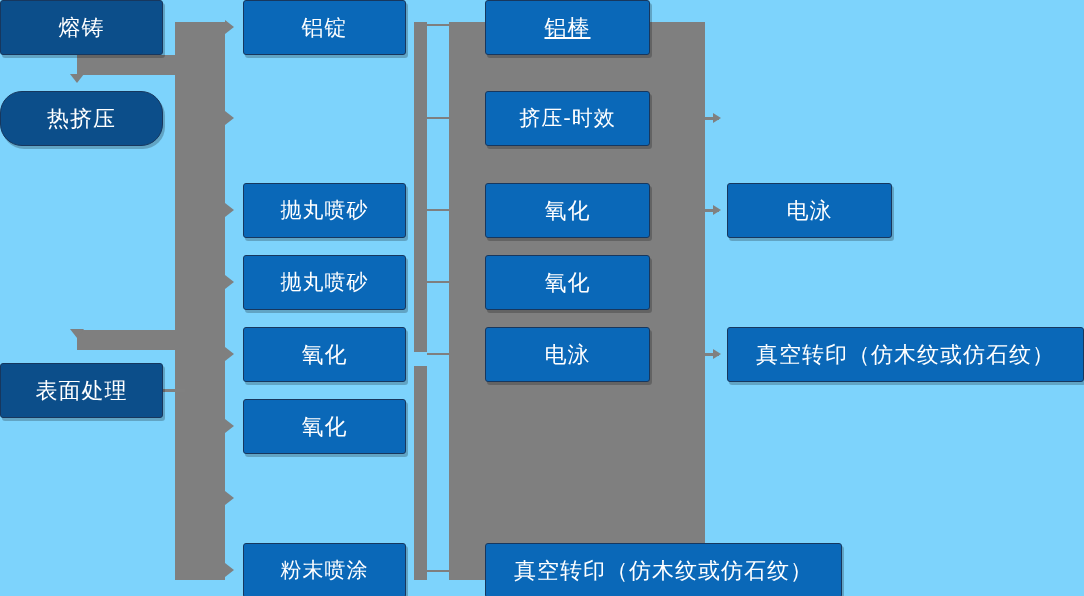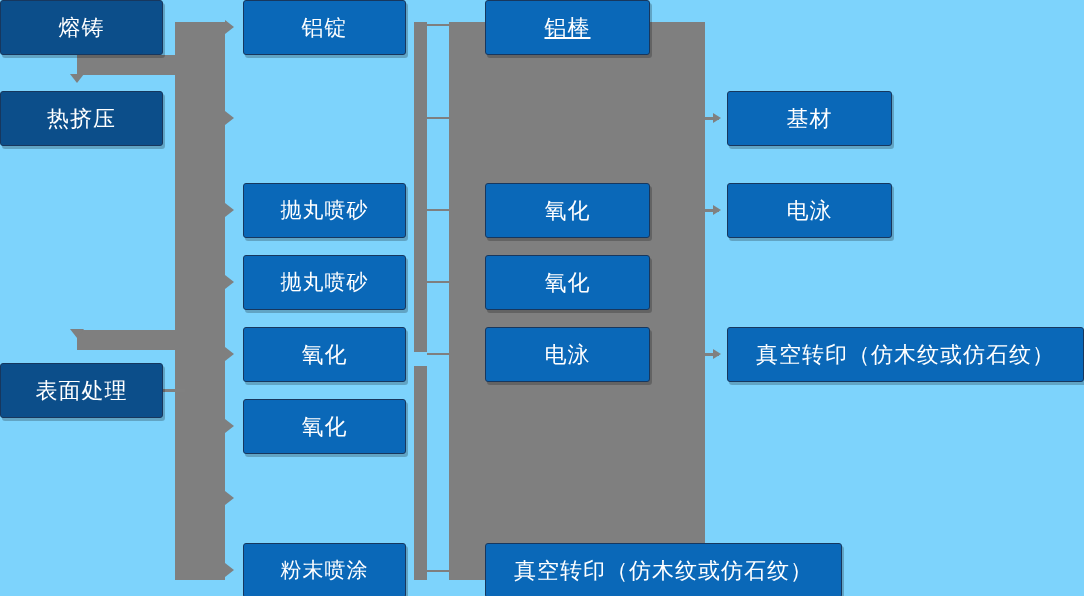--- a/index.html
+++ b/index.html
@@ -87,21 +87,21 @@
 
   <div class="stem" style="left:705px;top:209px;width:14px;"></div>
   <div class="arrow-sm" style="left:713px;top:205px;"></div>
 
   <div class="stem" style="left:705px;top:353px;width:14px;"></div>
   <div class="arrow-sm" style="left:713px;top:349px;"></div>
 
   <div class="node dark" style="left:0px;top:0px;width:163px;height:55px;font-size:22px;">
     <span>熔铸</span>
   </div>
-  <div class="node dark" style="left:0px;top:91px;width:163px;height:55px;font-size:22px;">
+  <div class="node dark" style="left:0px;top:91px;width:163px;height:55px;font-size:22px;border-radius:22px;">
     <span>热挤压</span>
   </div>
   <div class="node dark" style="left:0px;top:363px;width:163px;height:55px;font-size:22px;">
     <span>表面处理</span>
   </div>
 
   <div class="node bright" style="left:243px;top:0px;width:163px;height:55px;font-size:22px;">
     <span>铝锭</span>
   </div>
   <div class="node bright" style="left:243px;top:183px;width:163px;height:55px;font-size:21px;">
@@ -116,36 +116,36 @@
   <div class="node bright" style="left:243px;top:399px;width:163px;height:55px;font-size:22px;">
     <span>氧化</span>
   </div>
   <div class="node bright" style="left:243px;top:543px;width:163px;height:55px;font-size:21px;">
     <span>粉末喷涂</span>
   </div>
 
   <div class="node bright" style="left:485px;top:0px;width:165px;height:55px;font-size:22px;text-decoration:underline;">
     <span>铝棒</span>
   </div>
+  <div class="node bright" style="left:485px;top:91px;width:165px;height:55px;font-size:21px;">
+    <span>挤压-时效</span>
+  </div>
   <div class="node bright" style="left:485px;top:183px;width:165px;height:55px;font-size:22px;">
     <span>氧化</span>
   </div>
   <div class="node bright" style="left:485px;top:255px;width:165px;height:55px;font-size:22px;">
     <span>氧化</span>
   </div>
   <div class="node bright" style="left:485px;top:327px;width:165px;height:55px;font-size:22px;">
     <span>电泳</span>
   </div>
   <div class="node bright" style="left:485px;top:543px;width:357px;height:55px;font-size:22px;">
     <span>真空转印（仿木纹或仿石纹）</span>
   </div>
 
-  <div class="node bright" style="left:727px;top:91px;width:165px;height:55px;font-size:22px;">
-    <span>基材</span>
-  </div>
   <div class="node bright" style="left:727px;top:183px;width:165px;height:55px;font-size:22px;">
     <span>电泳</span>
   </div>
   <div class="node bright" style="left:727px;top:327px;width:357px;height:55px;font-size:22px;">
     <span>真空转印（仿木纹或仿石纹）</span>
   </div>
 
 </div>
 
 </body></html>

